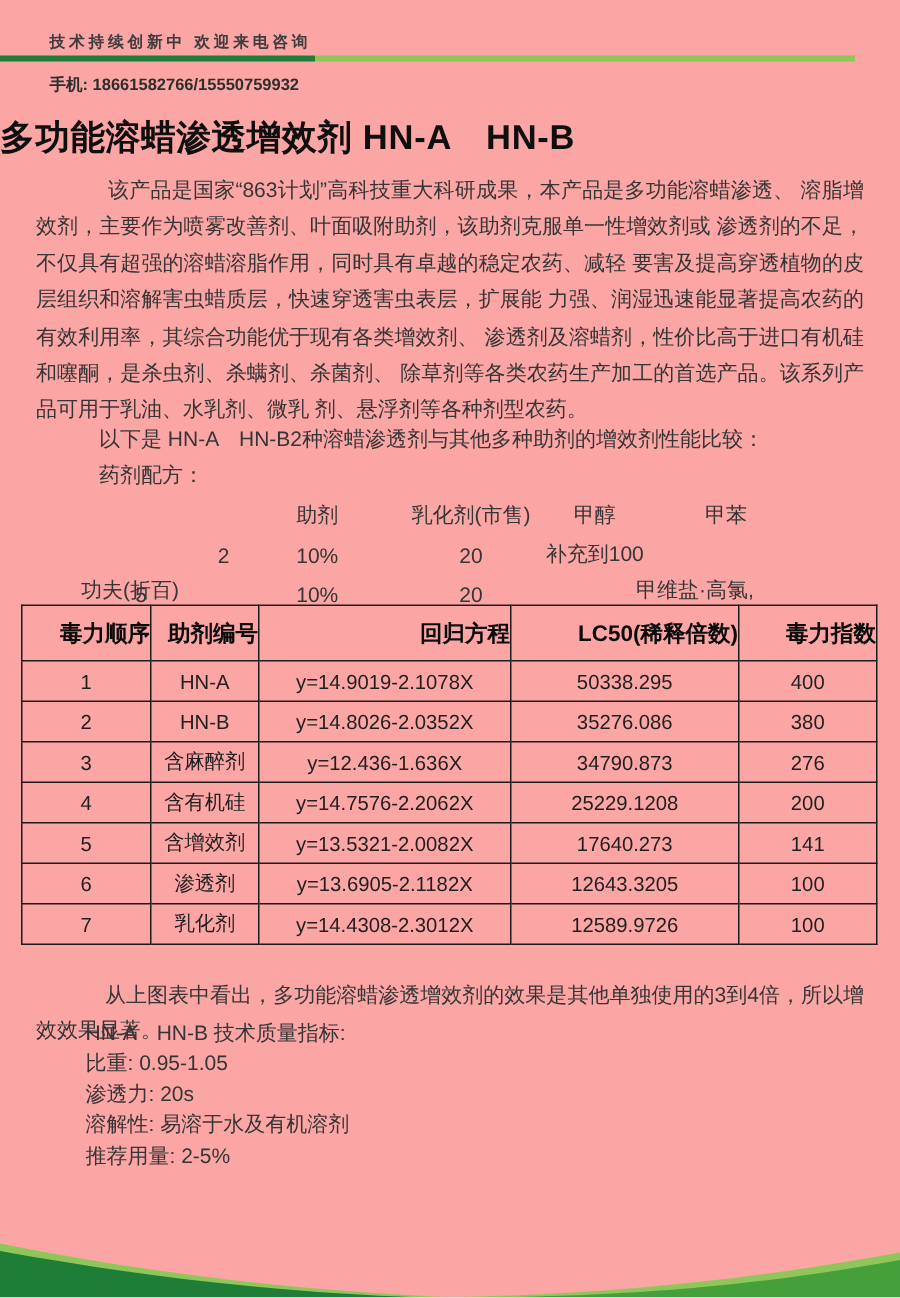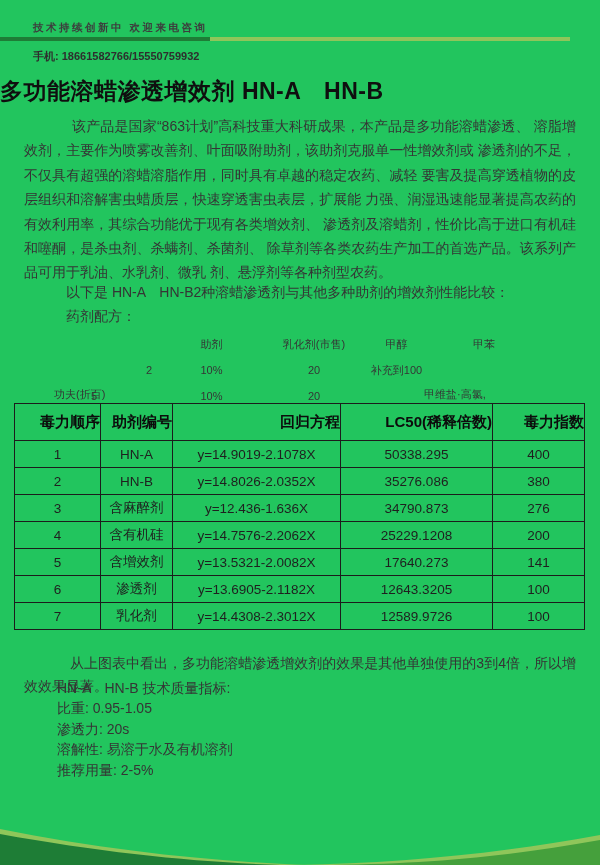--- a/index.html
+++ b/index.html
@@ -1,17 +1,17 @@
 <!DOCTYPE html>
 <html><head>
 <meta charset="utf-8">
 <style>
   html,body { margin:0; padding:0; background:#ffffff; }
   .page {
-    position:relative; width:600px; height:865px; background:#22c55e;
+    position:relative; width:600px; height:865px; background:#fca5a5;
     overflow:hidden;
     font-family:"Liberation Sans","DejaVu Sans",sans-serif;
     color:#333333;
   }
   
   .slogan {
     position:absolute; left:33px; top:21px;
     font-size:10.5px; letter-spacing:2.5px; color:#3d3d3d; font-weight:600;
   }
   .rule { position:absolute; left:0; top:37px; width:570px; height:4px; display:flex; }
@@ -39,21 +39,21 @@
     font-size:14px; color:#353535;
   }
   .formula-label {
     position:absolute; left:24px; top:308px;
     padding-left:42px; font-size:14px; color:#353535;
   }
   
   .formula-grid {
     position:absolute; left:54px; top:331px;
     display:grid; grid-template-columns:80px 30px 95px 110px 55px 120px;
-    grid-auto-rows:26px; font-size:11px; color:#353535;
+    grid-auto-rows:26px; font-size:14px; color:#353535;
   }
   .fcell { display:flex; align-items:center; justify-content:center; white-space:nowrap; }
   .fcell.flabel { justify-content:flex-start;margin-top:37px; }
   .fcell.fhead { font-weight:400; }
   
   .tox-table {
     position:absolute; left:14px; top:403px; width:570px;
     border-collapse:collapse; table-layout:fixed;
   }
   .tox-table th, .tox-table td {

